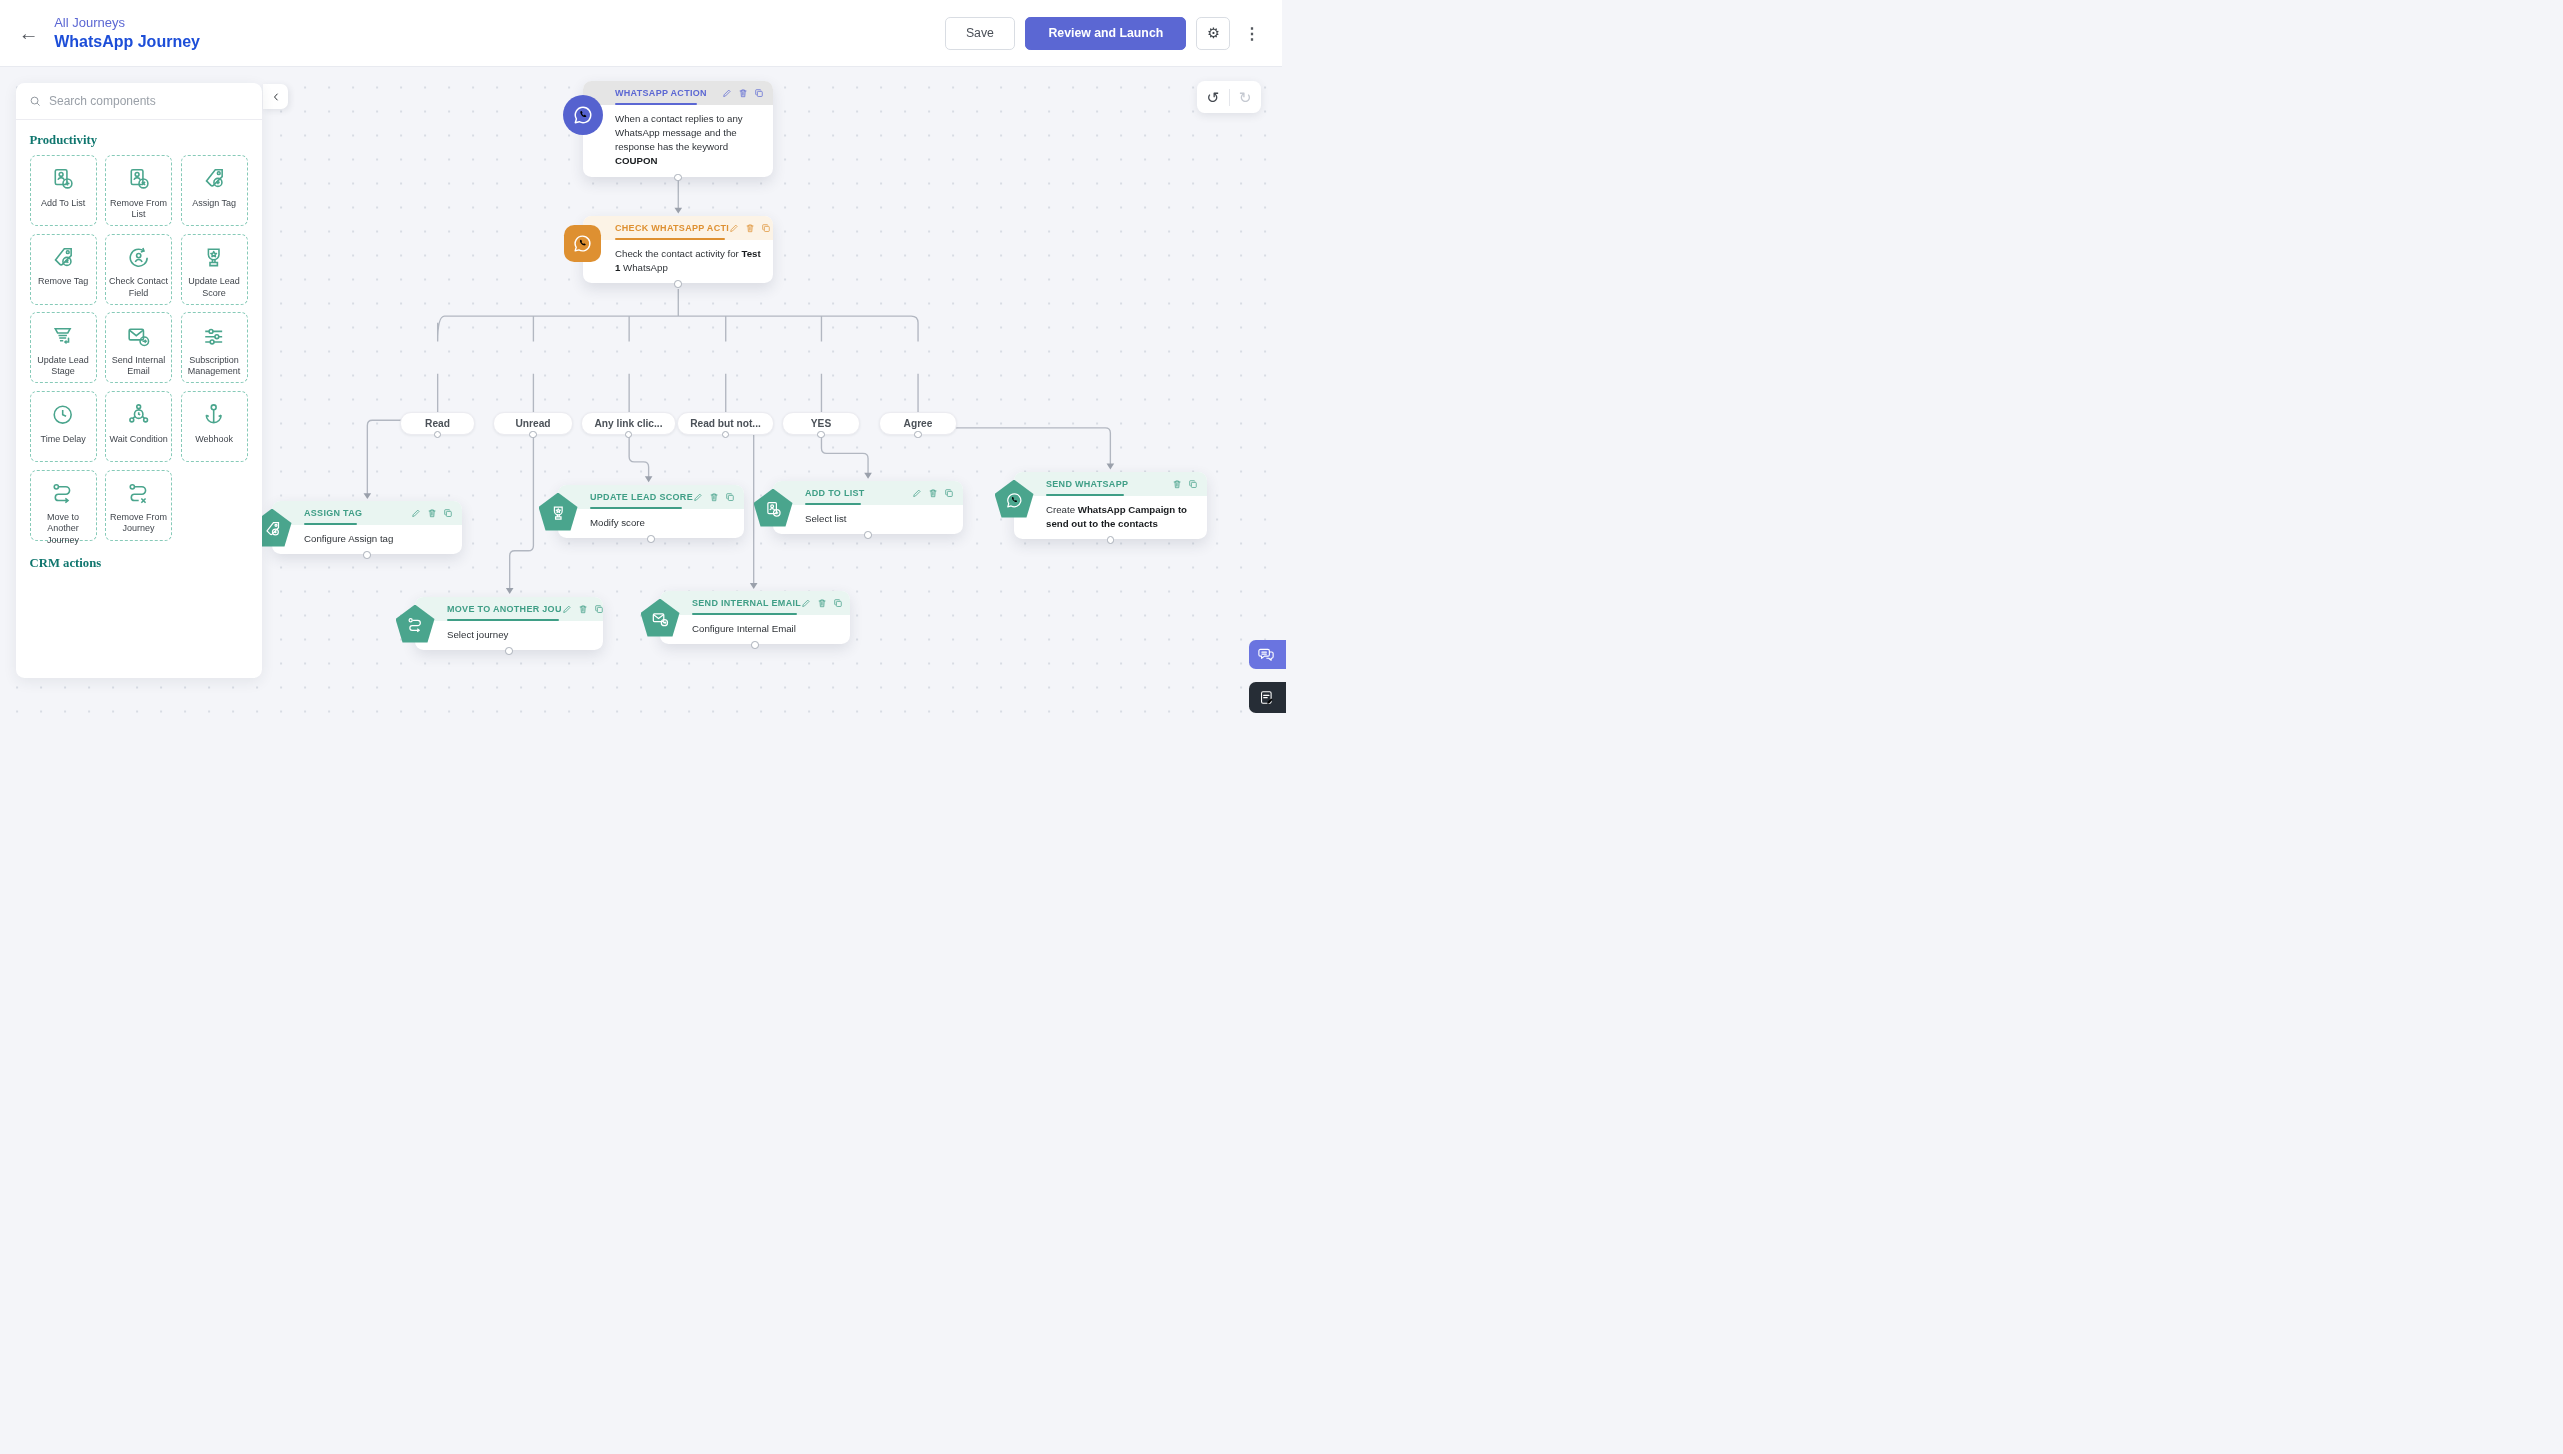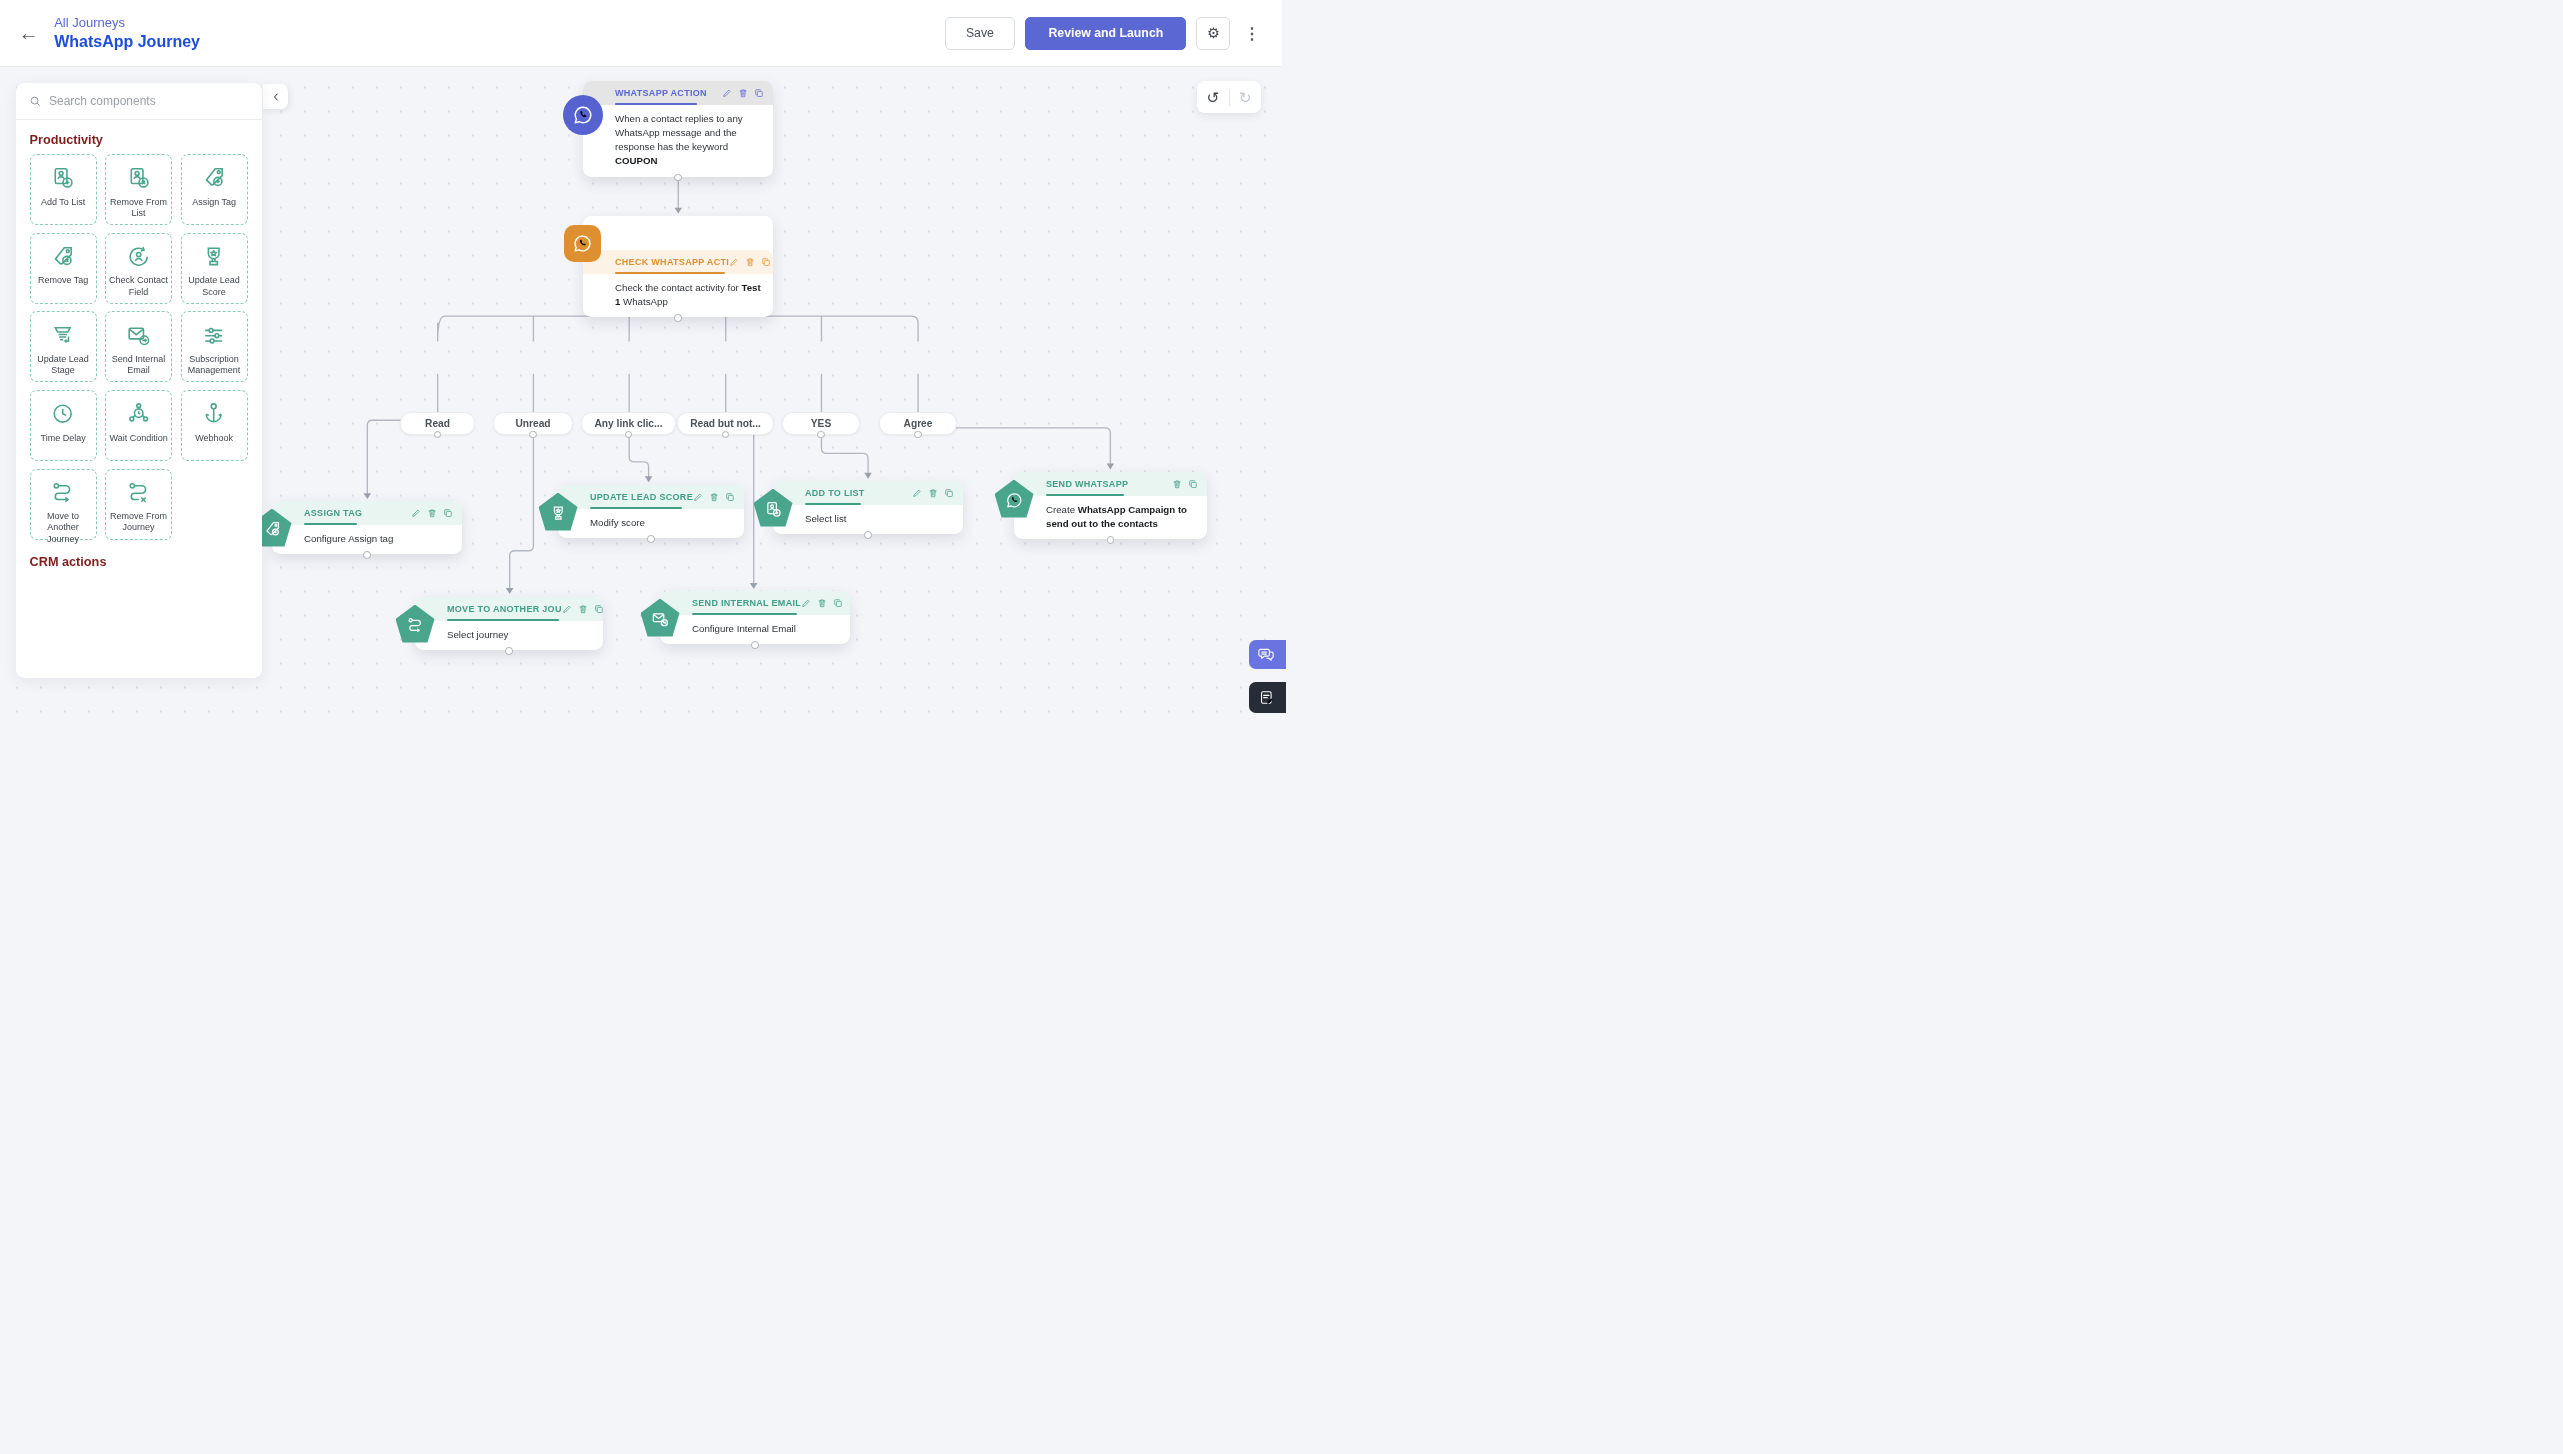--- a/index.html
+++ b/index.html
@@ -27,21 +27,21 @@
            background-size:24px 24px; background-position:5.1px 8.5px;}
 
   
   .palette{ position:absolute; left:16px; top:16px; width:246px; height:595px; background:#fff;
             border-radius:8.5px; box-shadow:0 3.4px 13.6px rgba(35,45,70,.08); z-index:10; overflow:hidden;}
   .search-row{ height:37px; display:flex; align-items:center; gap:7.6px; padding:0 12.7px; border-bottom:0.8px solid #ececf1;}
   .search-row svg{ width:12.7px; height:12.7px; stroke:#8d939b; }
   .search-row input{ border:none; outline:none; font-size:12px; color:#3b4046; width:186px;
                      font-family:"Liberation Sans", sans-serif;}
   .search-row input::placeholder{ color:#9aa0a8; }
-  .sec-title{ font-size:12.7px; font-weight:700; color:#7f1d1d; margin:12.7px 13.6px 7.6px;}
+  .sec-title{ font-size:12.7px; font-weight:700; color:#0f766e; margin:12.7px 13.6px 7.6px;font-family:Liberation Serif, serif;}
   .grid{ display:grid; grid-template-columns:repeat(3,67px); gap:7.6px 8.5px; padding:0 13.6px;}
   .comp{ border:0.8px dashed #86cab8; border-radius:6.8px; height:71px; background:#fff; cursor:grab;
          display:flex; flex-direction:column; align-items:center; padding-top:10.2px; gap:6px;}
   .comp svg{ width:25.4px; height:25.4px; stroke:#4aa58d; fill:none; stroke-width:1.5; flex:none;}
   .comp span{ font-size:9px; color:#41464d; text-align:center; line-height:1.25; padding:0 2.5px;}
 
   .collapse-btn{ position:absolute; left:263px; top:17px; width:25.4px; height:25.4px; background:#fff;
                  border-radius:0 6.8px 6.8px 0; box-shadow:1.7px 1.7px 6.8px rgba(35,45,70,.10);
                  display:flex; align-items:center; justify-content:center; cursor:pointer; z-index:9;}
   .collapse-btn svg{ width:12px; height:12px; stroke:#2f3338; stroke-width:2; fill:none;}
@@ -65,21 +65,21 @@
   .n-actions{ margin-left:auto; display:flex; gap:6px; align-items:center;}
   .n-actions svg{ width:10.2px; height:10.2px; fill:none; stroke-width:1.7; cursor:pointer;}
   .n-underline{ position:absolute; left:32px; bottom:0; height:2.5px; border-radius:1.7px;}
   .n-body{ padding:6.8px 10.2px 8.5px 32px; font-size:9.7px; color:#2f3338; line-height:1.45; border-radius:0 0 8.5px 8.5px;}
   .n-body b{ font-weight:700; color:#191c1f;}
   .port{ position:absolute; left:50%; bottom:-4.2px; width:7.6px; height:7.6px; margin-left:-3.8px; background:#fff;
          border:1.4px solid #a9afb9; border-radius:50%; z-index:4;}
 
   .theme-indigo .n-head{ background:#e5e5e5;} .theme-indigo .n-title{ color:#5b67d3;}
   .theme-indigo .n-underline{ background:#5b67d3;} .theme-indigo .n-actions svg{ stroke:#5b67d3;}
-  .theme-orange .n-head{ background:#fcf3e6;margin-top:34px;} .theme-orange .n-title{ color:#de9031;}
+  .theme-orange .n-head{ background:#fcf3e6;} .theme-orange .n-title{ color:#de9031;}
   .theme-orange .n-underline{ background:#de9031;} .theme-orange .n-actions svg{ stroke:#de9031;}
   .theme-teal .n-head{ background:#e9f5f1;} .theme-teal .n-title{ color:#3f9e86;}
   .theme-teal .n-underline{ background:#3f9e86;} .theme-teal .n-actions svg{ stroke:#3f9e86;}
 
   .badge{ position:absolute; z-index:5; display:flex; align-items:center; justify-content:center;}
   .badge svg{ stroke:#fff; fill:none; stroke-width:1.6;}
   .badge-circle{ left:-20.3px; top:13.6px; width:40px; height:40px; border-radius:50%; background:#5562cf;}
   .badge-circle svg{ width:22px; height:22px;}
   .badge-square{ left:-18.6px; top:9.3px; width:37px; height:37px; border-radius:10.2px; background:#de9031;}
   .badge-square svg{ width:21px; height:21px;}

